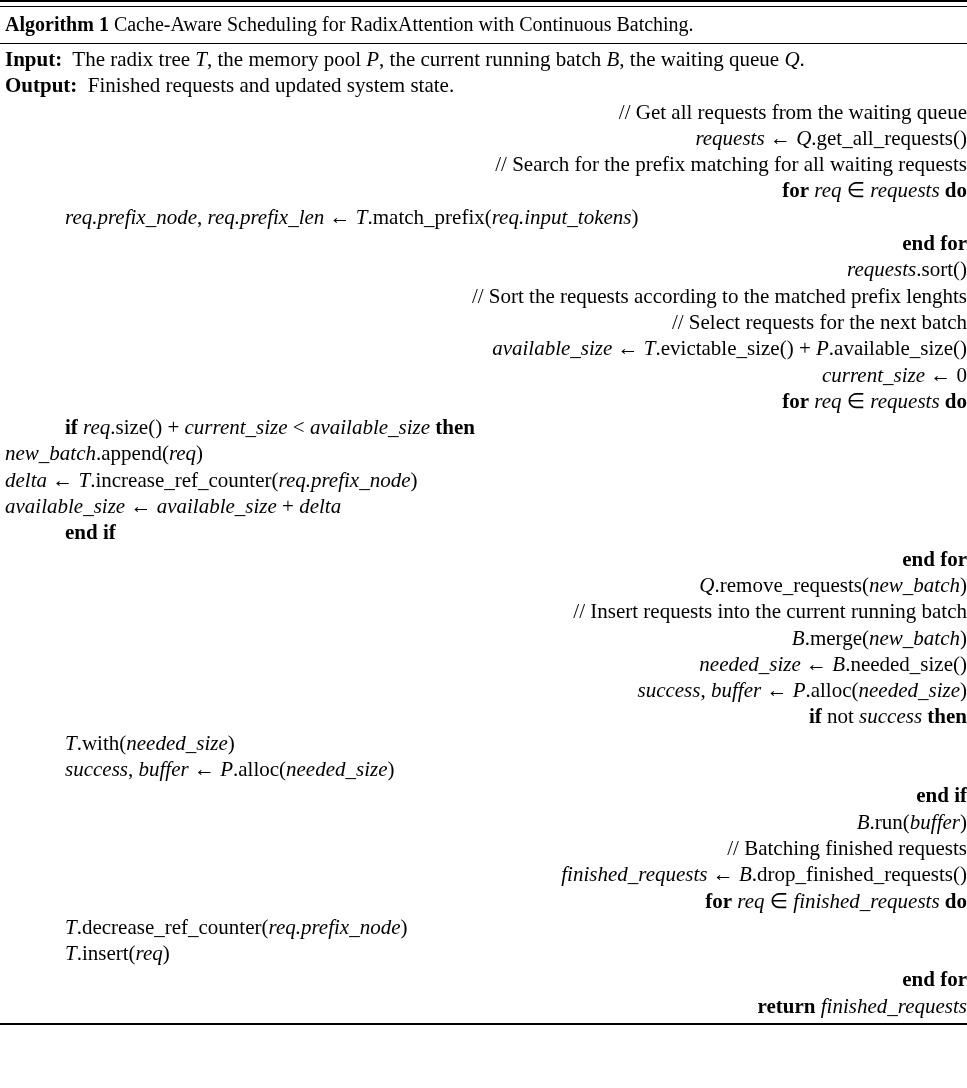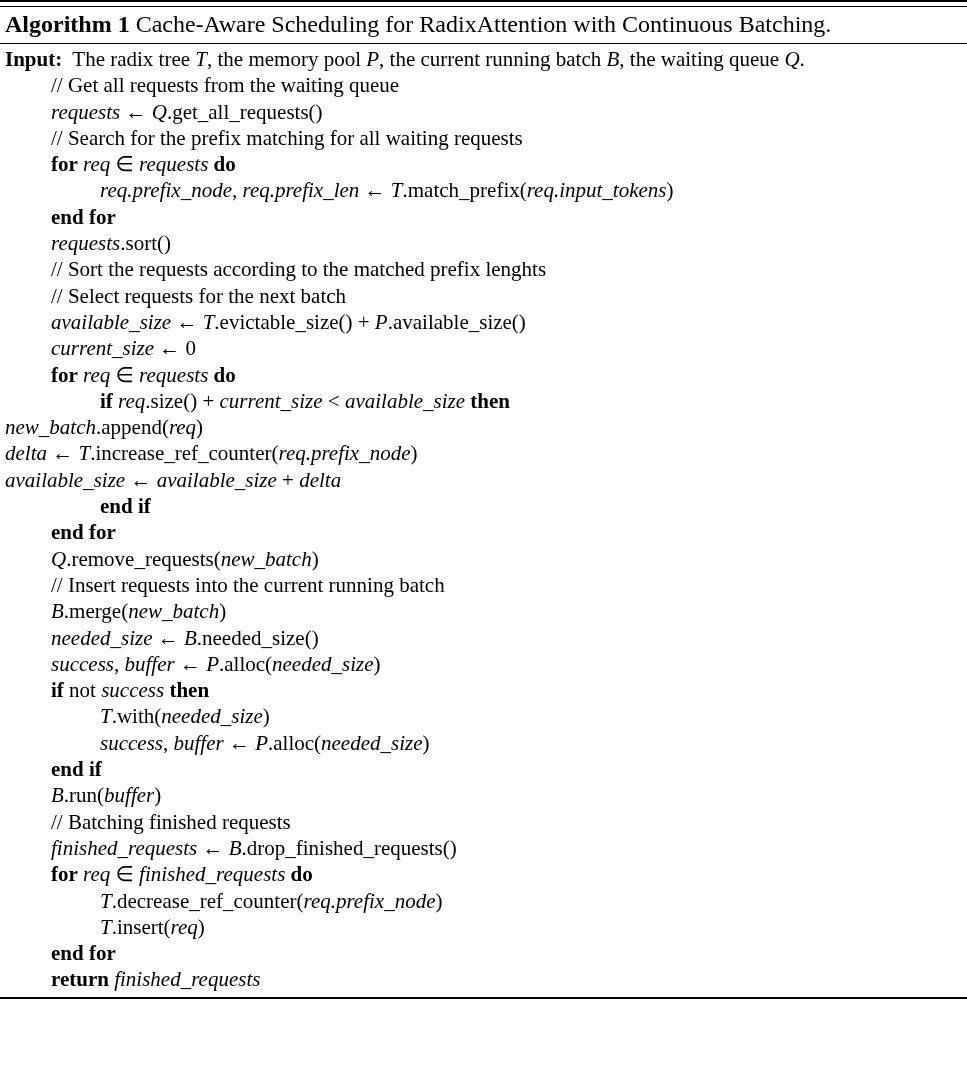--- a/index.html
+++ b/index.html
@@ -25,49 +25,50 @@
   }
   .rule-single {
     border-top: 1.5px solid #000;
   }
   .rule-bottom {
     border-top: 2px solid #000;
     margin-top: 4px;
   }
   .title-line {
     padding: 3px 5px 5px 5px;
-    font-size: 24px;
+    font-size: 20px;
     line-height: 28px;
     white-space: pre-wrap;
   }
   .io-block, .body-block {
     width: 100%;
   }
   .io-block { padding-top: 2px; }
   .line {
     white-space: pre-wrap;
     line-height: 26.3px;
     padding-left: 5px;
   }
-  .i1 { padding-left: 51px; }
-  .i2 { padding-left: 100px; }
+  .i1 { padding-left: 51px; text-align: right; }
+  .i2 { padding-left: 65px; }
   .i3 { }
   .kw { font-weight: bold; font-style: normal; }
   .vr { font-style: italic; }
   .rm { font-style: normal; }
 </style>
 </head>
 <body>
 
 <div class="algo">
   <div class="rule-double"></div>
   <div class="title-line"><span class="kw">Algorithm 1</span><span class="rm"> Cache-Aware Scheduling for RadixAttention with Continuous Batching.</span></div>
   <div class="rule-single"></div>
   <div class="io-block">
       <div class="line"><span class="kw">Input:</span><span class="rm">  The radix tree </span><span class="vr">T</span><span class="rm">, the memory pool </span><span class="vr">P</span><span class="rm">, the current running batch </span><span class="vr">B</span><span class="rm">, the waiting queue </span><span class="vr">Q</span><span class="rm">.</span></div>
+      <div class="line"><span class="kw">Output:</span><span class="rm">  Finished requests and updated system state.</span></div>
     </div>
   <div class="body-block">
       <div class="line i1"><span class="rm">// Get all requests from the waiting queue</span></div>
       <div class="line i1"><span class="vr">requests</span><span class="rm"> ← </span><span class="vr">Q</span><span class="rm">.get_all_requests()</span></div>
       <div class="line i1"><span class="rm">// Search for the prefix matching for all waiting requests</span></div>
       <div class="line i1"><span class="kw">for</span><span class="rm"> </span><span class="vr">req</span><span class="rm"> ∈ </span><span class="vr">requests</span><span class="rm"> </span><span class="kw">do</span></div>
       <div class="line i2"><span class="vr">req.prefix_node</span><span class="rm">, </span><span class="vr">req.prefix_len</span><span class="rm"> ← </span><span class="vr">T</span><span class="rm">.match_prefix(</span><span class="vr">req.input_tokens</span><span class="rm">)</span></div>
       <div class="line i1"><span class="kw">end for</span></div>
       <div class="line i1"><span class="vr">requests</span><span class="rm">.sort()</span></div>
       <div class="line i1"><span class="rm">// Sort the requests according to the matched prefix lenghts</span></div>

